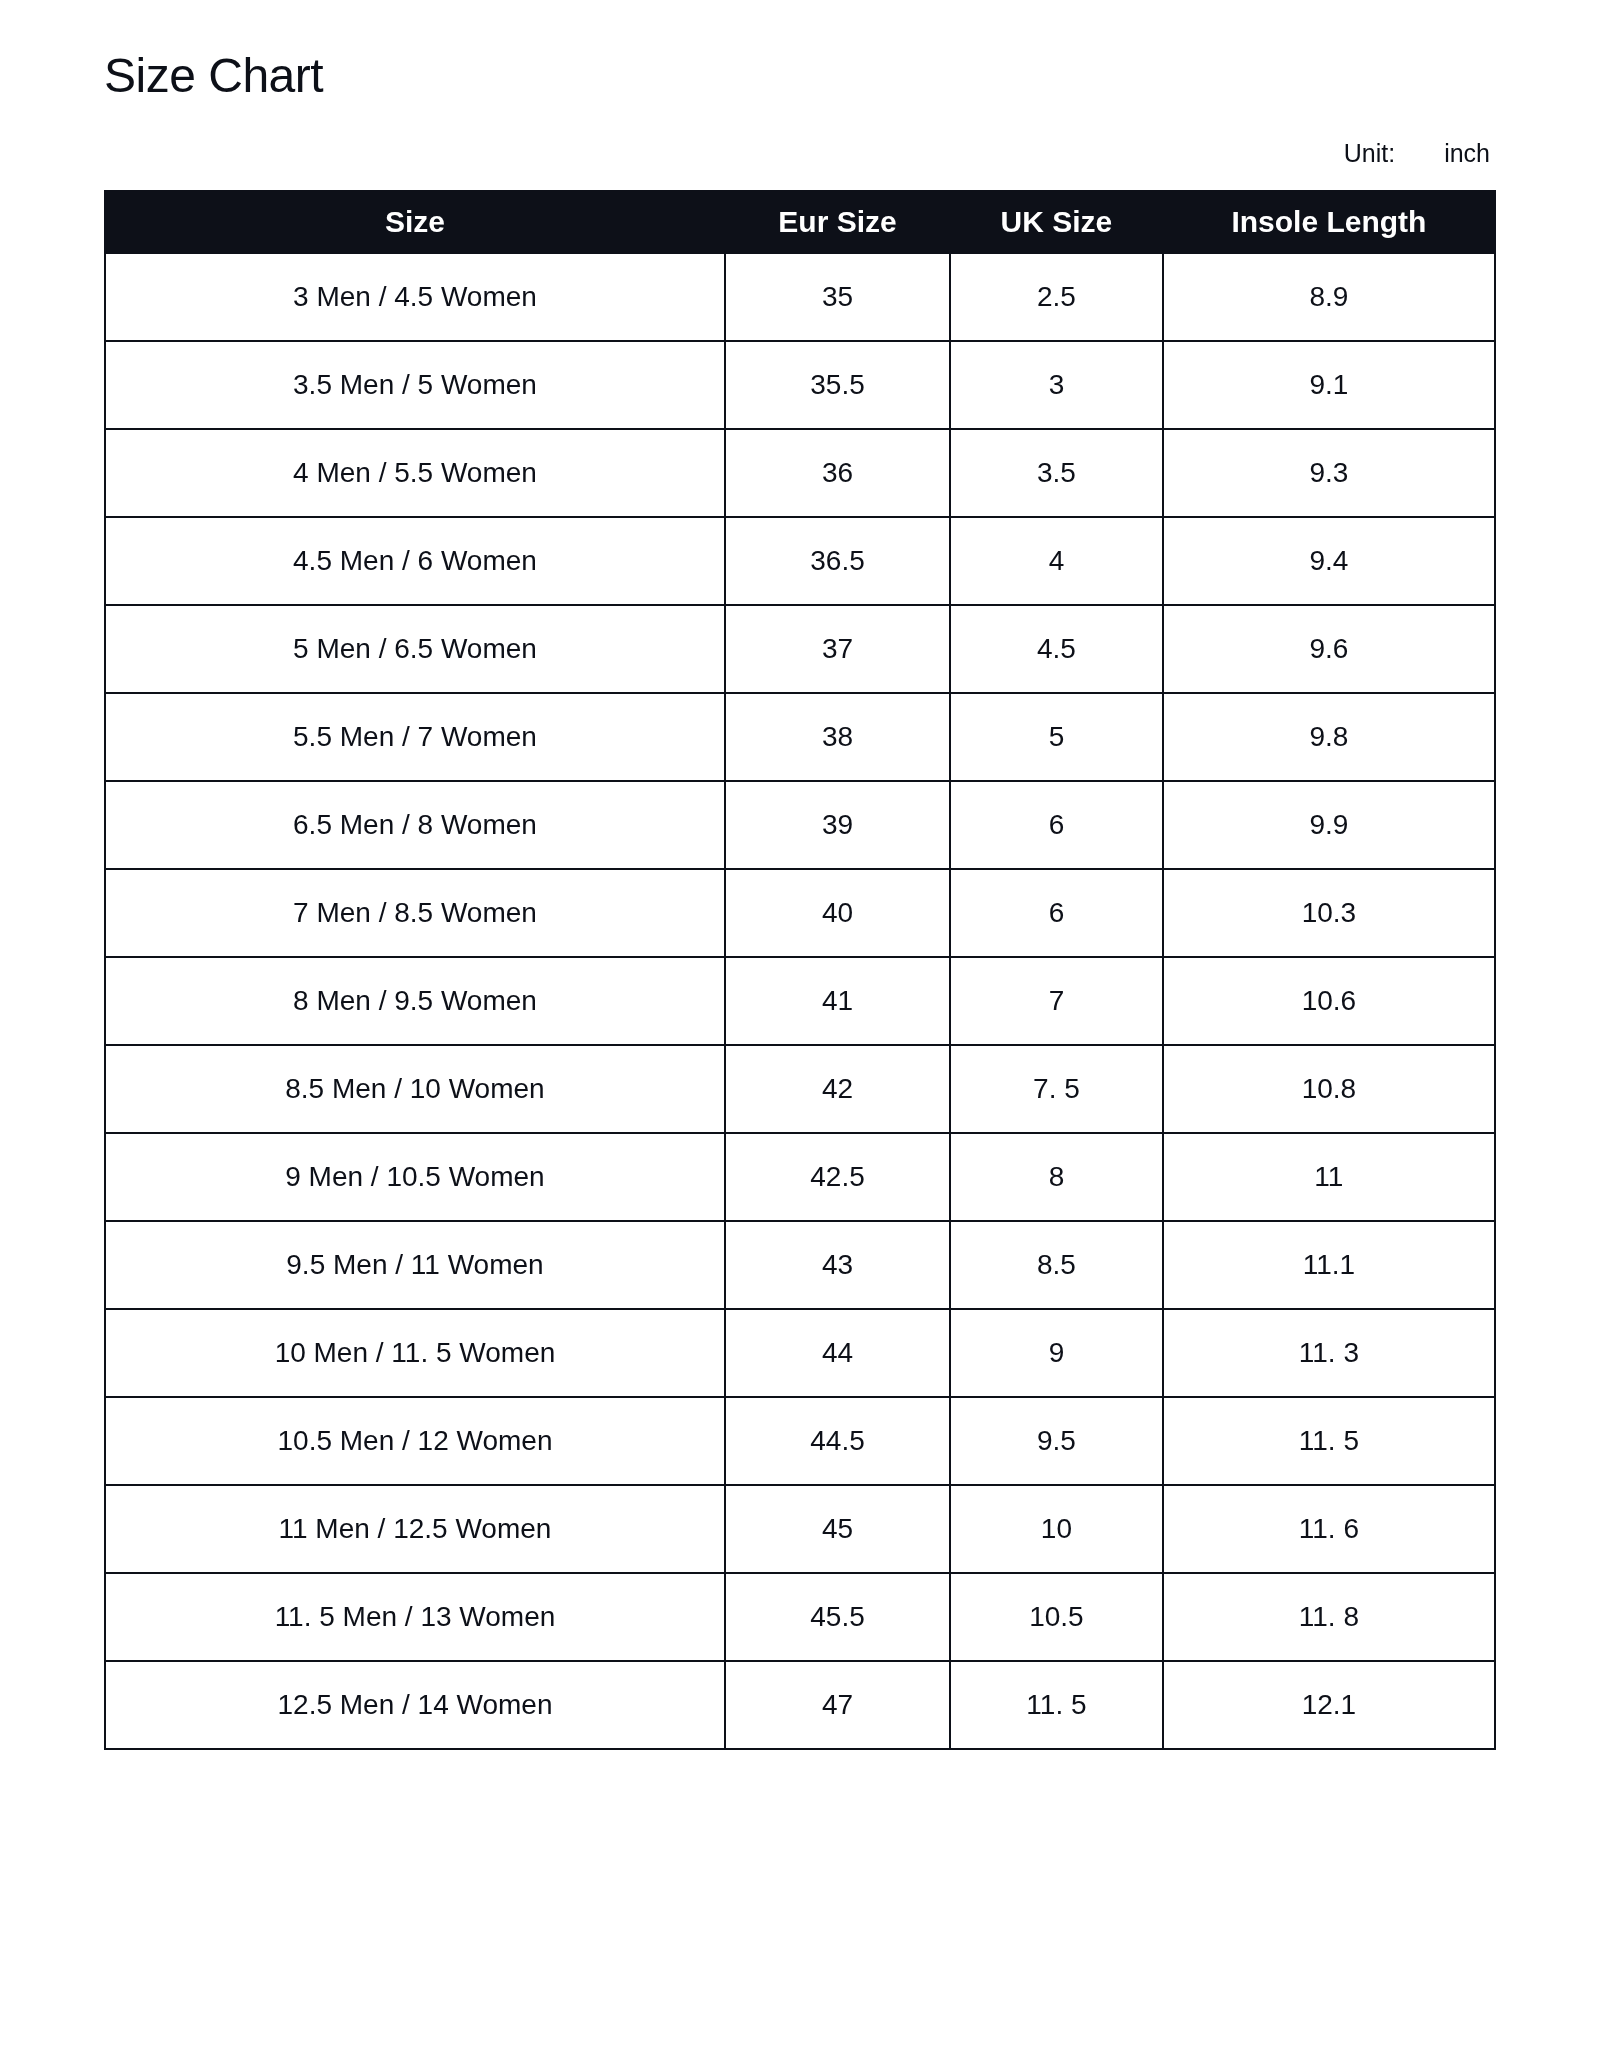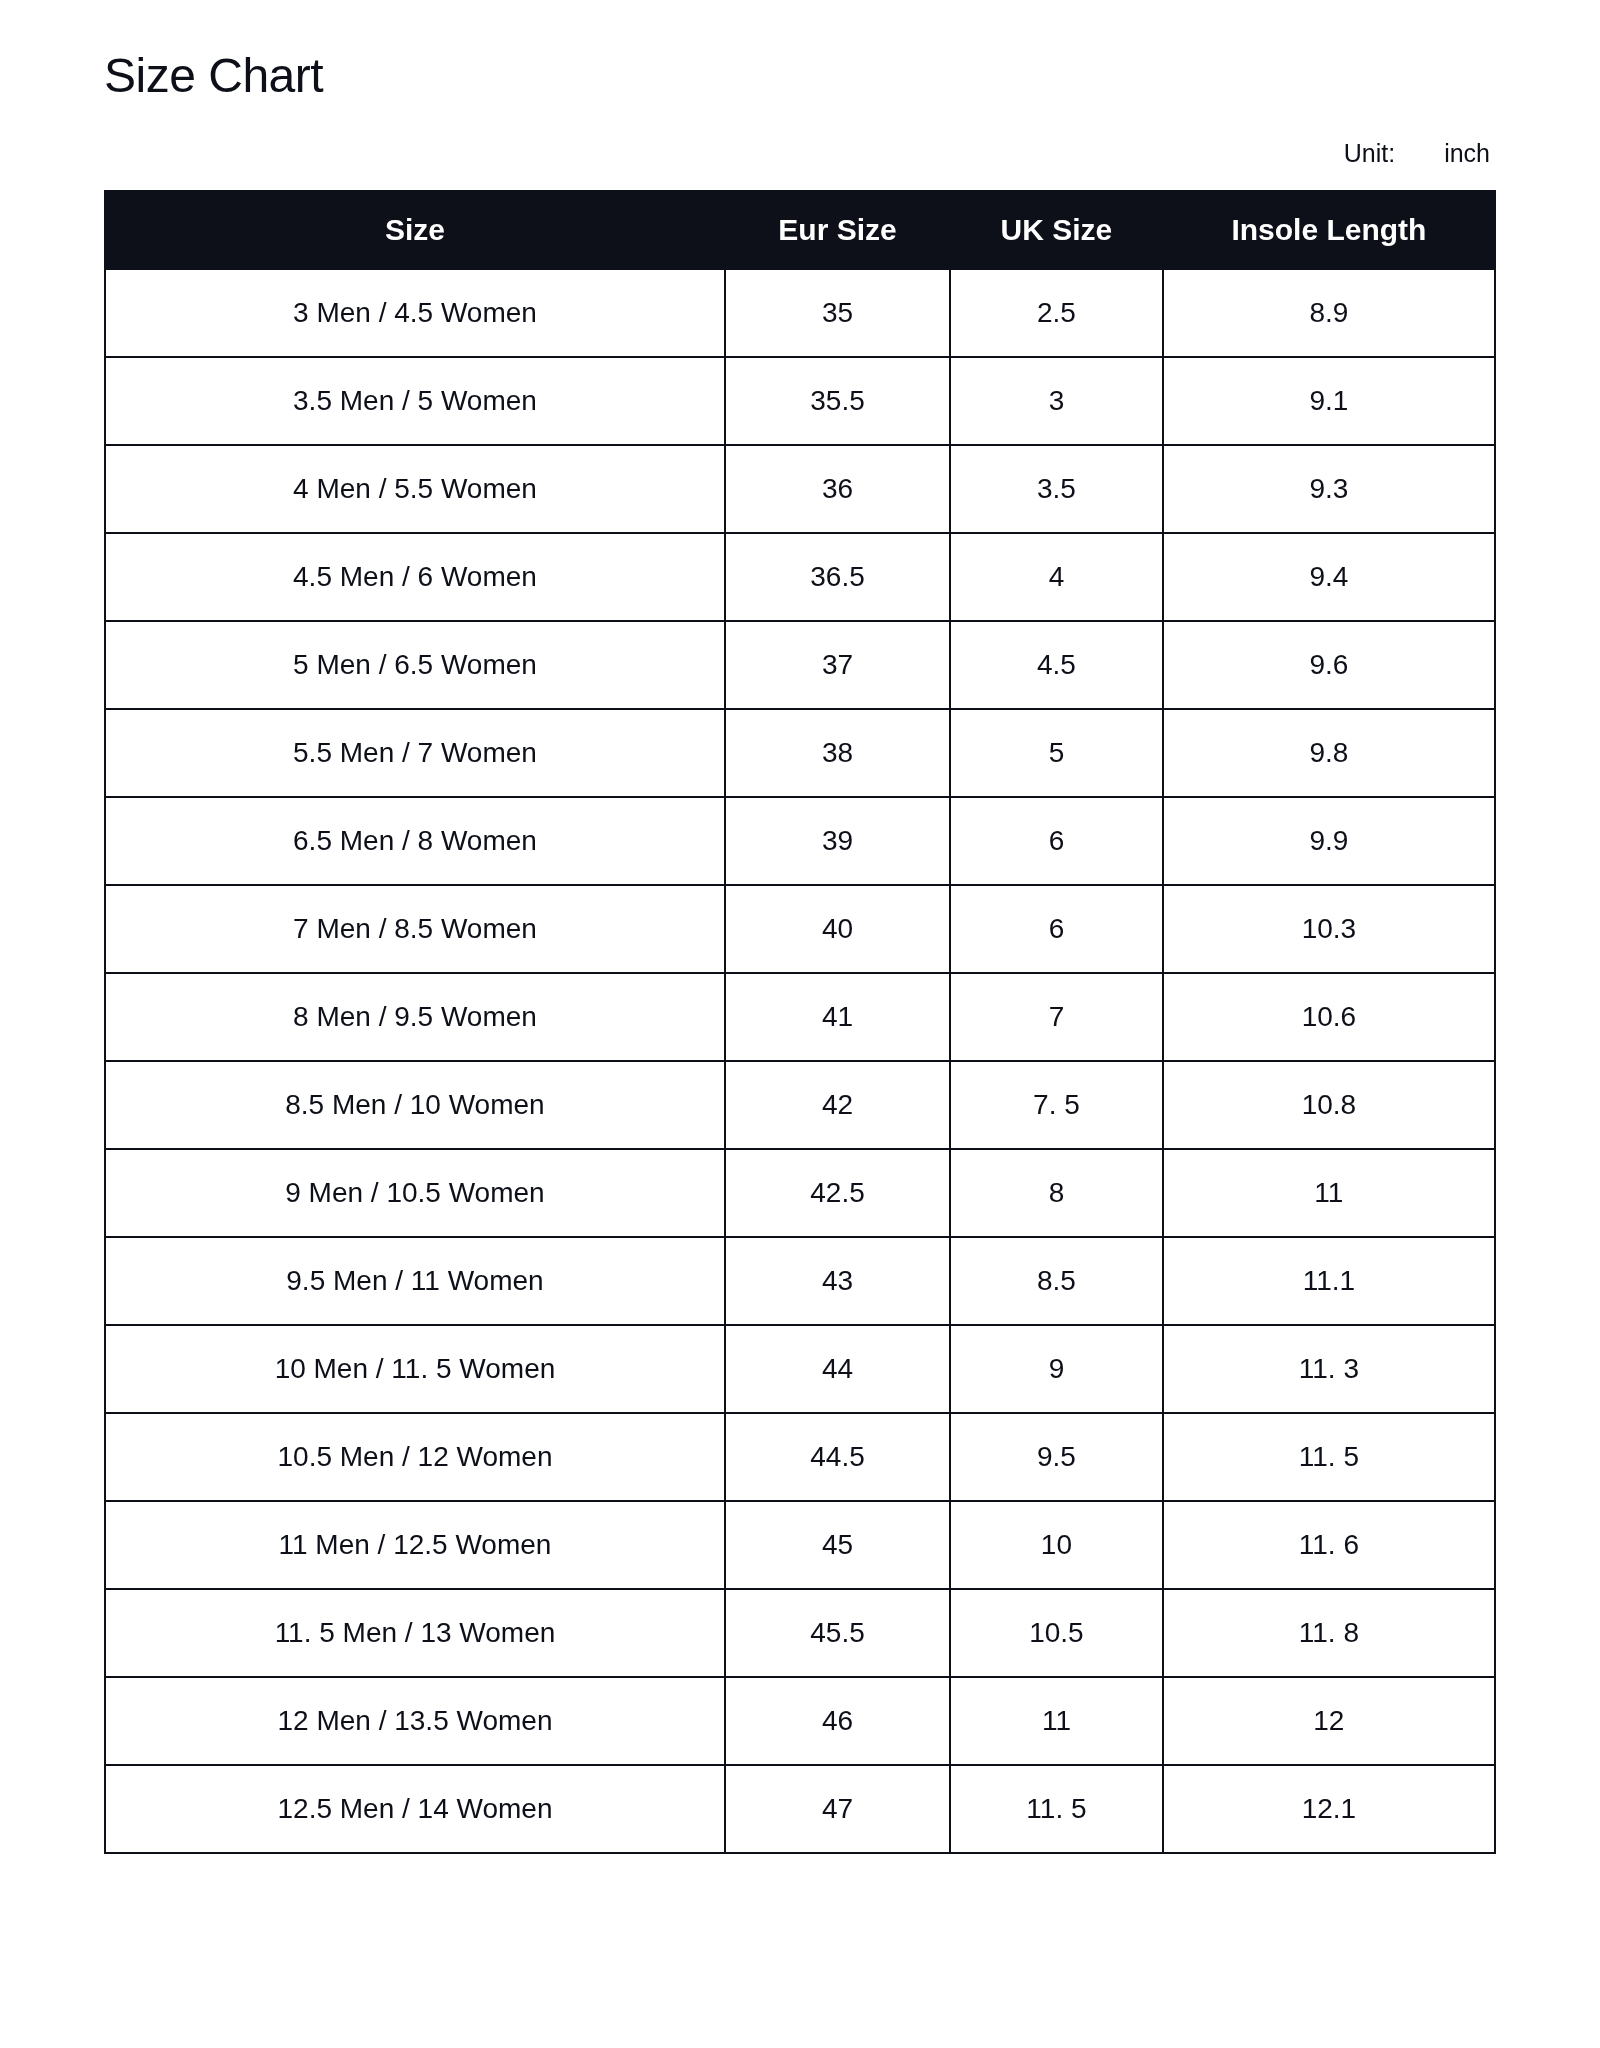--- a/index.html
+++ b/index.html
@@ -56,21 +56,21 @@
     font-size: 28px;
     height: 88px;
     padding: 0 6px;
     box-sizing: border-box;
   }
   table.size-table thead th {
     background: #0d1018;
     color: #ffffff;
     font-weight: bold;
     font-size: 30px;
-    height: 78px;
+    height: 62px;
     border-color: #0d1018;
   }
   table.size-table tbody td {
     background: #ffffff;
     color: #0d1018;
     font-weight: normal;
   }
   col.c-size { width: 44.6%; }
   col.c-eur  { width: 16.2%; }
   col.c-uk   { width: 15.3%; }
@@ -194,26 +194,20 @@
           <td>10</td>
           <td>11. 6</td>
         </tr>
         <tr>
           <td>11. 5 Men / 13 Women</td>
           <td>45.5</td>
           <td>10.5</td>
           <td>11. 8</td>
         </tr>
         <tr>
-          <td>12 Men / 13.5 Women</td>
-          <td>46</td>
-          <td>11</td>
-          <td>12</td>
-        </tr>
-        <tr>
           <td>12.5 Men / 14 Women</td>
           <td>47</td>
           <td>11. 5</td>
           <td>12.1</td>
         </tr>
       </tbody>
   </table>
 
 </div>
 

